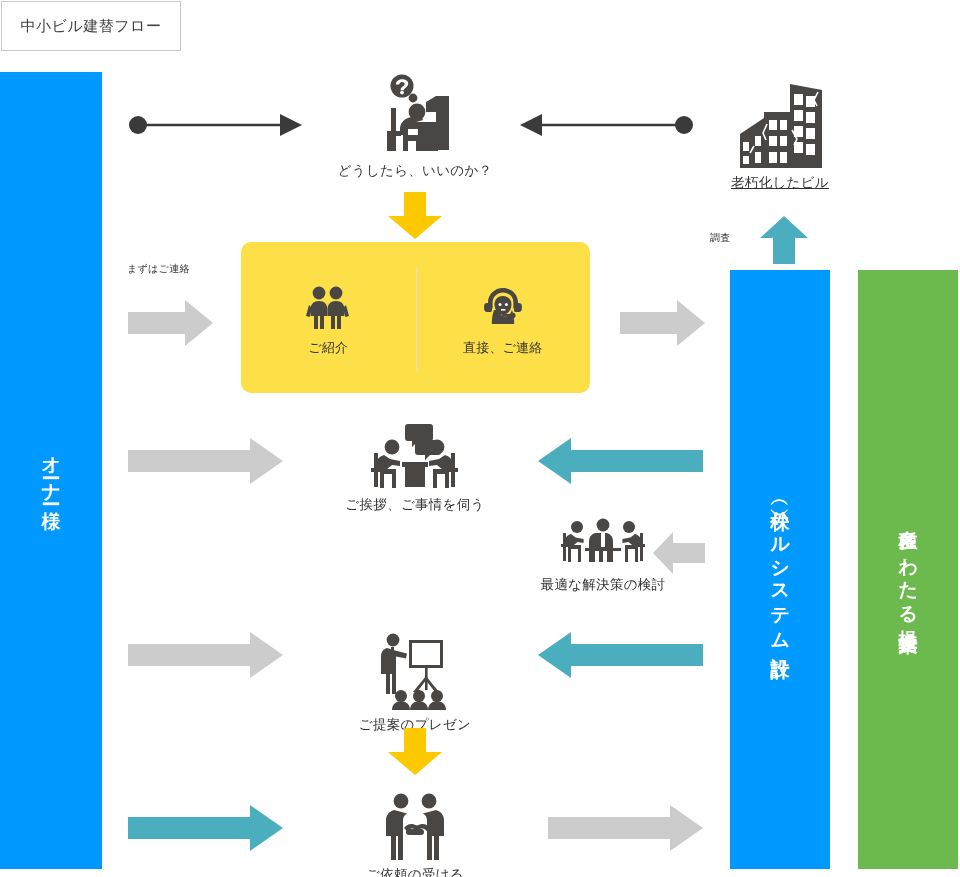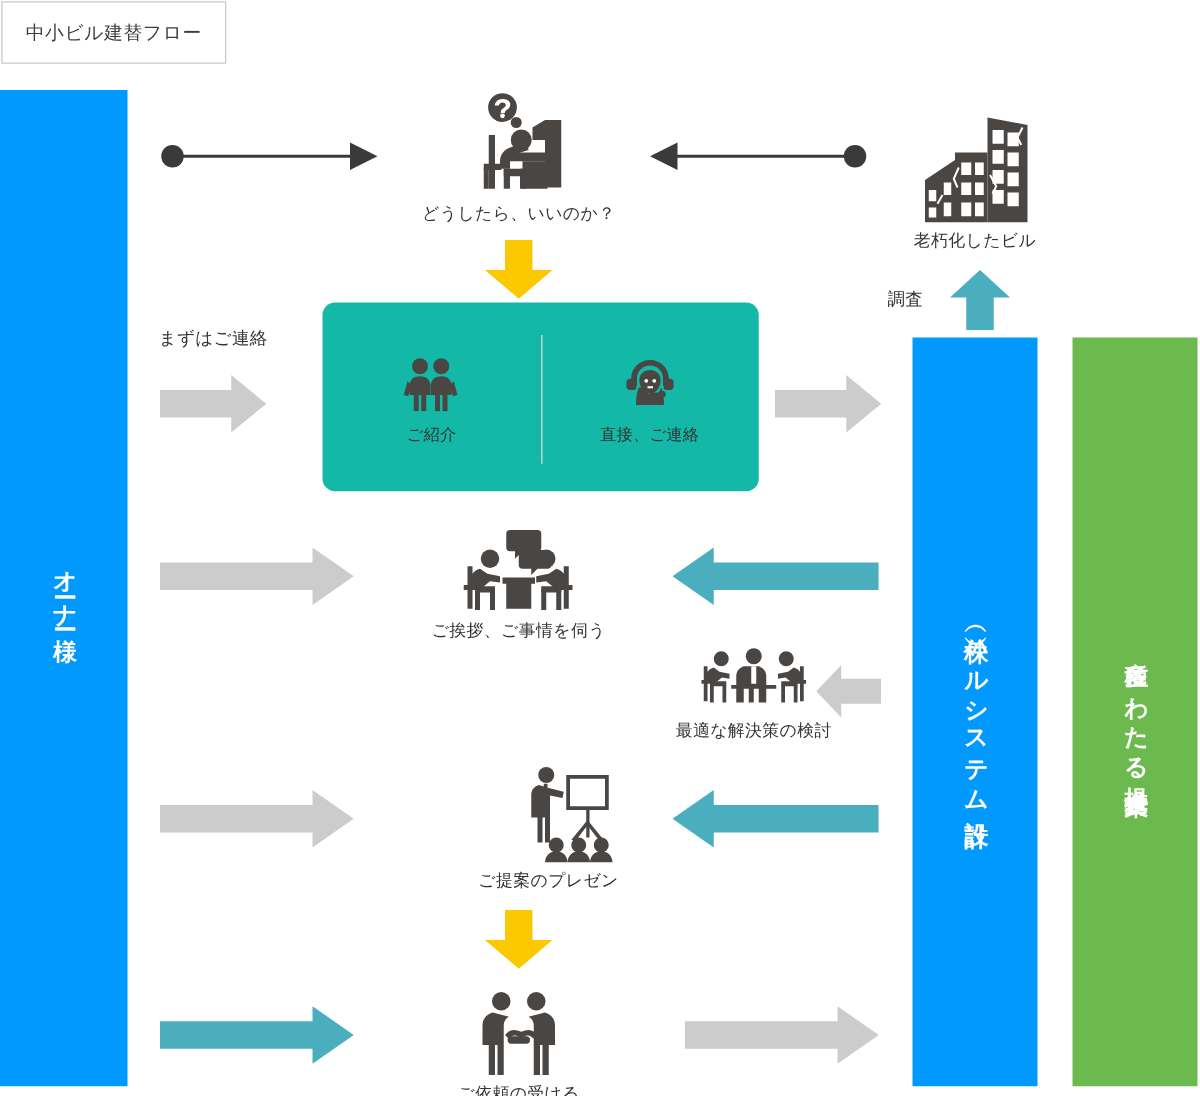--- a/index.html
+++ b/index.html
@@ -40,38 +40,38 @@
   .ico{display:block;}
 
   
   .lineArrow{position:absolute;height:30px;}
 
   
   .blockArrow{position:absolute;}
 
   
   .card{
-    position:absolute;left:258px;top:242px;width:349px;height:151px;
-    background:#14b8a6;border-radius:10px;
+    position:absolute;left:241px;top:242px;width:349px;height:151px;
+    background:#fde047;border-radius:10px;
     display:flex;align-items:stretch;
   }
   .card .cell{
     flex:1;display:flex;flex-direction:column;align-items:center;justify-content:center;
     position:relative;padding-top:8px;
   }
   .card .cell + .cell:before{
     content:"";position:absolute;left:0;top:26px;bottom:22px;width:1px;background:#dddddd;
   }
   .card .cell .cap{
     font-size:13px;color:#333333;text-align:center;line-height:1.45;margin-top:10px;
     letter-spacing:.2px;white-space:nowrap;
   }
   .card .cell .ico{height:44px;display:flex;align-items:center;justify-content:center;}
 
-  .smalllabel{position:absolute;font-size:14px;color:#333333;white-space:nowrap;letter-spacing:.3px;}
+  .smalllabel{position:absolute;font-size:10px;color:#333333;white-space:nowrap;letter-spacing:.3px;}
 </style>
 </head>
 <body>
 
 <div class="stage">
 
   <div class="title-box">
     <span>中小ビル建替フロー</span>
   </div>
 
@@ -121,21 +121,21 @@
         <rect x="10" y="60" width="4" height="17"></rect>
       </g>
     </svg>
     <span class="cap">どうしたら、いいのか？</span>
   </div>
 
   <svg class="blockArrow" style="left:384px;top:192px;width:62px;height:48px;" viewBox="0 0 62 48">
     <polygon points="20,0 42,0 42,24 58,24 31,47 4,24 20,24" fill="#fcc800"></polygon>
   </svg>
 
-  <div class="node" style="left:705px;top:90px;width:150px;">
+  <div class="node" style="left:705px;top:80px;width:150px;text-decoration:underline;">
     <svg class="ico" width="92" height="88" viewBox="0 0 92 88">
       <g fill="#4a4644">
         <path d="M56 4 L88 10 L88 88 L56 88 Z"></path>
         <path d="M30 32 L56 32 L56 88 L30 88 Z"></path>
         <path d="M18 46 L30 38 L30 88 L18 88 Z"></path>
         <path d="M6 54 L18 46 L18 88 L6 88 Z"></path>
       </g>
       <g fill="#ffffff">
         <rect x="60" y="14" width="9" height="11"></rect>
           <rect x="72" y="16" width="9" height="11"></rect>
@@ -282,21 +282,21 @@
     </svg>
     <span class="cap">最適な解決策の検討</span>
   </div>
   <svg class="blockArrow" style="left:653px;top:532px;width:52px;height:42px;" viewBox="0 0 52 42">
     <polygon points="52,11 20,11 20,0 0,21 20,42 20,31 52,31" fill="#cccccc"></polygon>
   </svg>
 
   <svg class="blockArrow" style="left:128px;top:632px;width:155px;height:46px;" viewBox="0 0 155 46">
     <polygon points="0,12 122,12 122,0 155,23 122,46 122,34 0,34" fill="#cccccc"></polygon>
   </svg>
-  <div class="node" style="left:335px;top:612px;width:160px;align-items:flex-end;">
+  <div class="node" style="left:335px;top:632px;width:160px;">
     <svg class="ico" width="72" height="78" viewBox="0 0 72 78">
       <g fill="#4a4644">
         <circle cx="14" cy="8" r="6.4"></circle>
         <path d="M8 16c-4 1.4-6 4-6 8.4V42h5V62h4V42h2V62h4V24.4l10 2 1-5-12-3z"></path>
         <rect x="12" y="15" width="3" height="14"></rect>
         <rect x="30" y="8" width="34" height="28" fill="#4a4644"></rect>
         <rect x="33" y="11" width="28" height="22" fill="#ffffff"></rect>
         <rect x="46" y="36" width="2.6" height="22"></rect>
         <path d="M47 44 L34 60 h4 l10-13z"></path>
         <path d="M47 44 L60 60 h-4 l-10-13z"></path>

